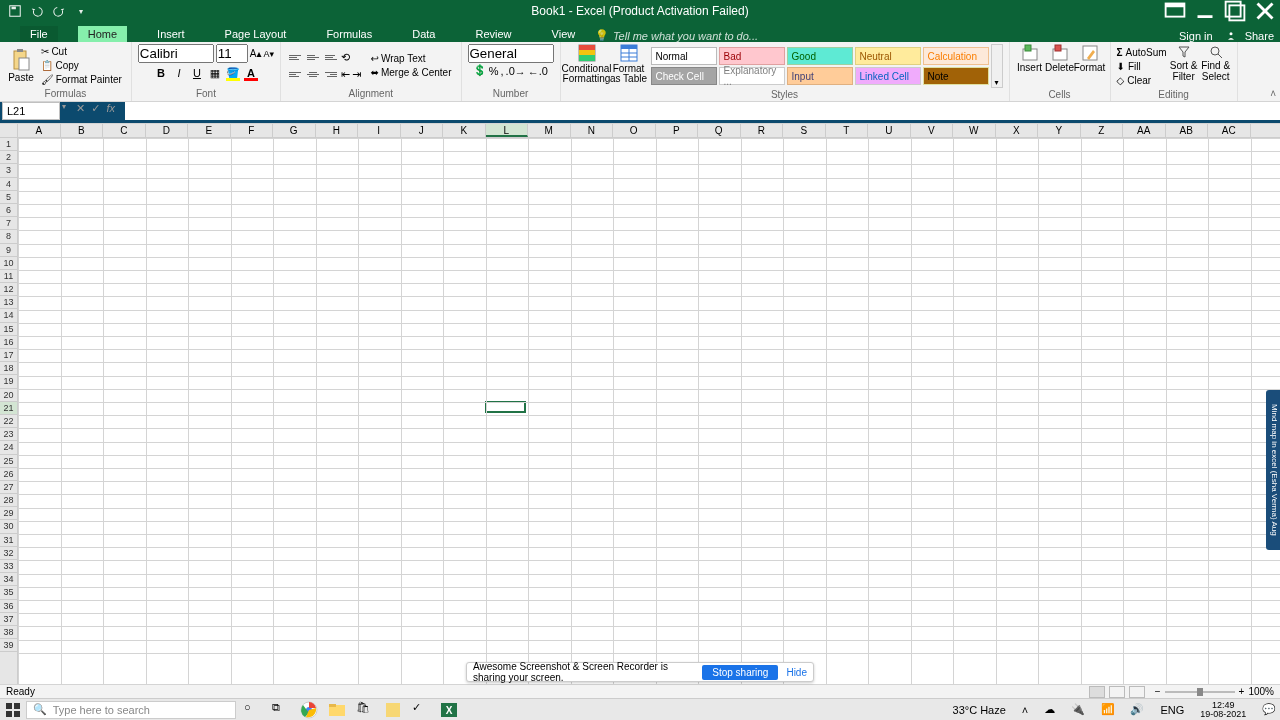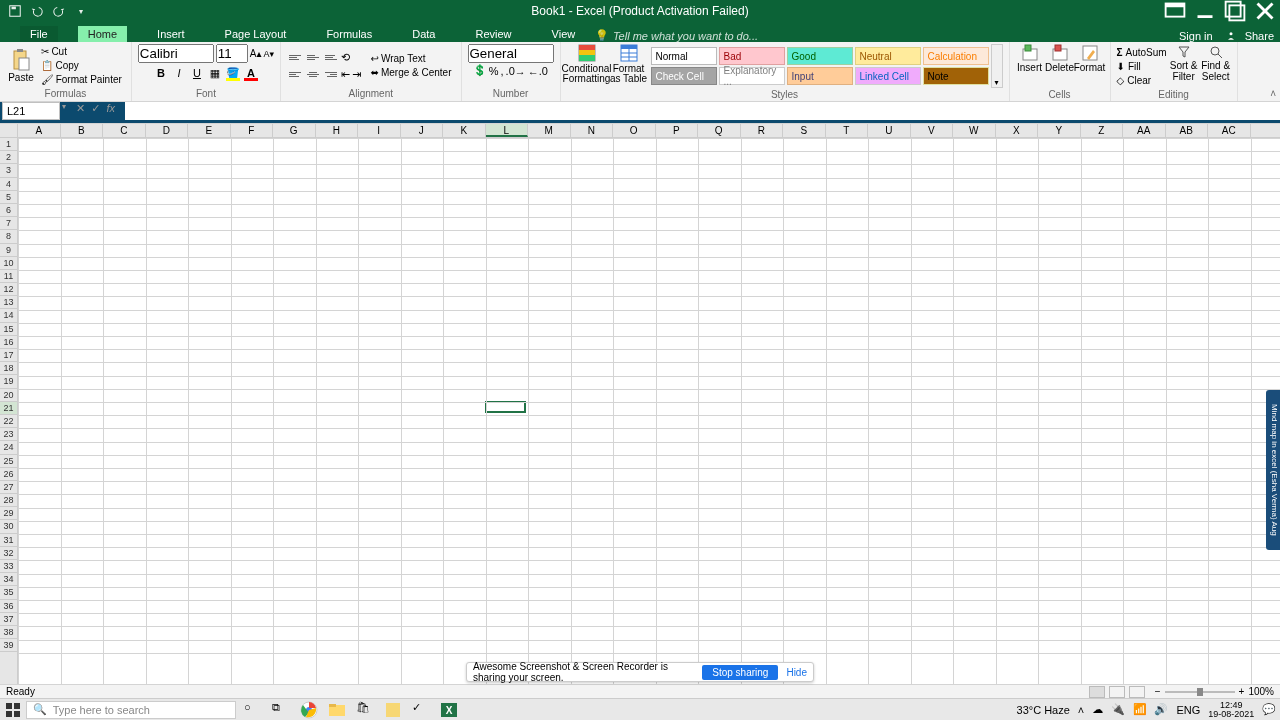--- a/index.html
+++ b/index.html
@@ -103,21 +103,21 @@
 .zoom { display: flex; align-items: center; gap: 4px; }
 .zoom .slider { width: 70px; height: 2px; background: #bbb; position: relative; }
 .zoom .slider::after { content: ''; position: absolute; left: 46%; top: -3px; width: 6px; height: 8px; background: #888; }
 
 
 .taskbar { position: absolute; bottom: 0; left: 0; right: 0; height: 22px; background: #e8e8e8; border-top: 1px solid #ccc; display: flex; align-items: center; font-size: 11px; }
 .taskbar .start { width: 26px; height: 22px; display: flex; align-items: center; justify-content: center; }
 .taskbar .search { width: 210px; height: 18px; background: #fff; border: 1px solid #ccc; display: flex; align-items: center; padding: 0 6px; gap: 6px; }
 .taskbar .tb-icons { display: flex; gap: 10px; margin-left: 8px; align-items: center; }
 .taskbar .tb-icons span { width: 18px; height: 18px; }
-.taskbar .tray { position: absolute; right: 4px; display: flex; align-items: center; gap: 8px; }
+.taskbar .tray { position: absolute; right: 4px; display: flex; align-items: center; gap: 16px; }
 .taskbar .clock { display: flex; flex-direction: column; align-items: center; font-size: 9px; line-height: 1; }
 
 
 .side-panel { position: absolute; right: 0; top: 390px; width: 14px; height: 160px; background: #1a4d7a; color: #fff; font-size: 8px; writing-mode: vertical-rl; text-align: center; padding: 4px 1px; border-radius: 3px 0 0 3px; }
 
 svg { display: block; }
 </style>
 </head>
 <body>
 

